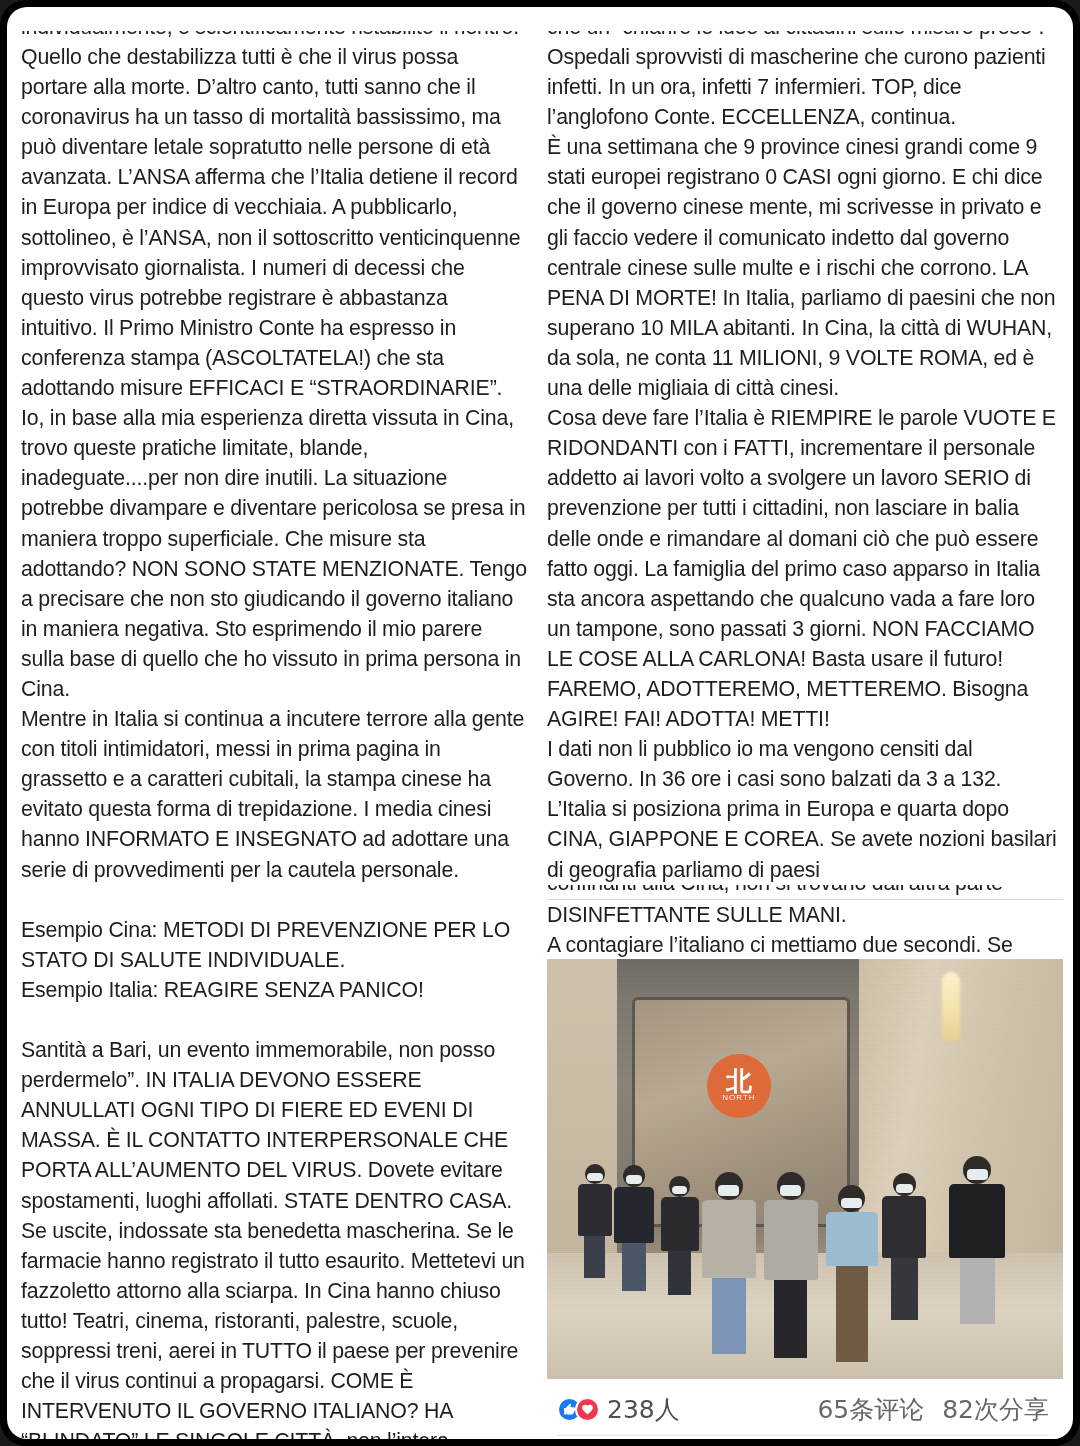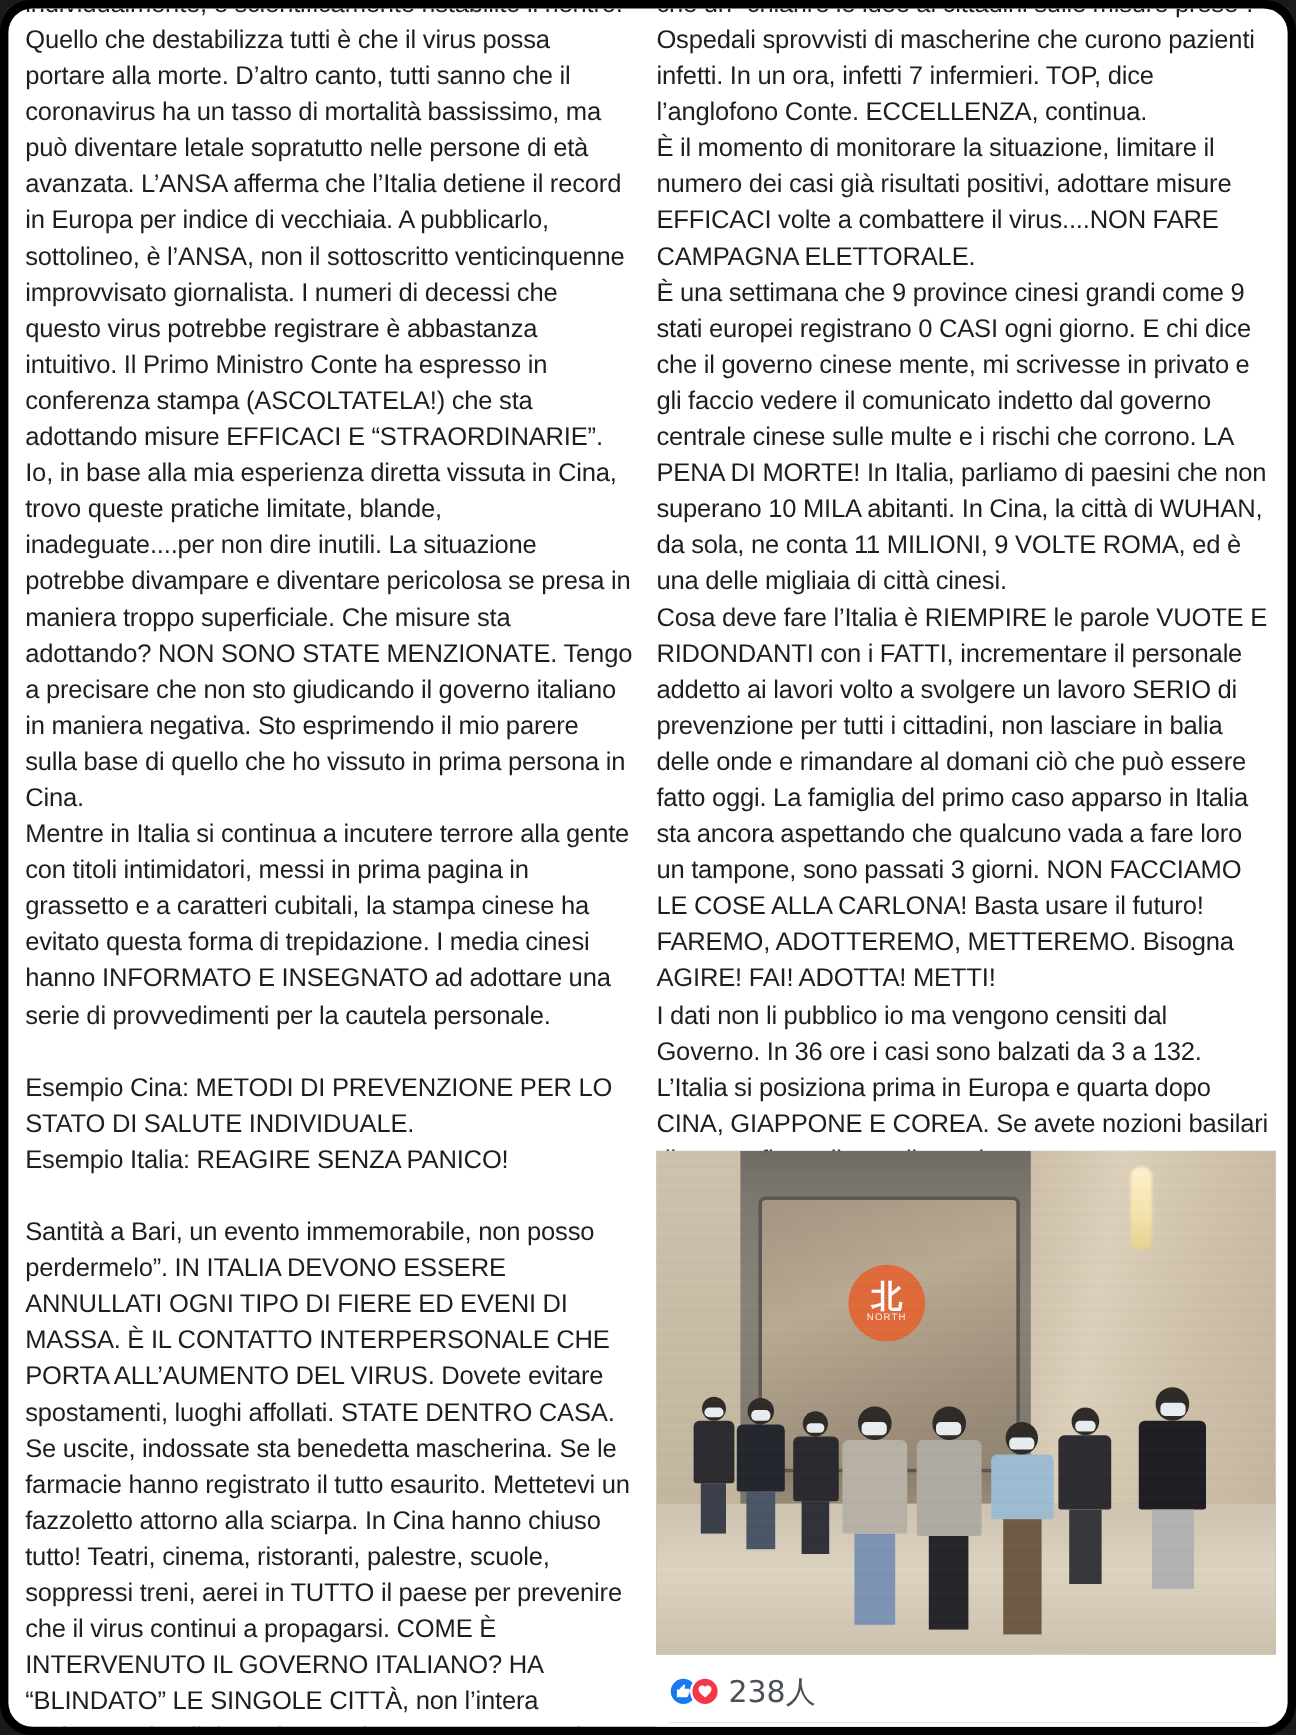--- a/index.html
+++ b/index.html
@@ -20,20 +20,21 @@
   .sheet{
     position:relative;width:100%;height:100%;
     background:#ffffff;border-radius:20px;overflow:hidden;
   }
   .cols{
     position:absolute;inset:0;display:flex;
   }
   .col{
     box-sizing:border-box;
     position:relative;
+    margin-top:24px;
   }
   .col-left{width:532px;padding:0 12px 0 14px;}
   .col-right{width:534px;padding:0 10px 0 8px;}
   .post-text{
     font-size:21.3px;
     line-height:30.1px;
     color:#1c1e21;
     letter-spacing:-0.15px;
     word-spacing:-0.2px;
     white-space:pre-wrap;
@@ -173,21 +174,20 @@
 
       </div>
 
       <div class="col col-right">
 
         <div class="sliver">
           <div class="post-text">che un “chiarire le idee ai cittadini sulle misure prese”.</div>
         </div>
 
         <div class="post-text">Ospedali sprovvisti di mascherine che curono pazienti infetti. In un ora, infetti 7 infermieri. TOP, dice l’anglofono Conte. ECCELLENZA, continua.</div>
-        <div class="post-text">È il momento di monitorare la situazione, limitare il numero dei casi già risultati positivi, adottare misure EFFICACI volte a combattere il virus....NON FARE CAMPAGNA ELETTORALE.</div>
         <div class="post-text">È una settimana che 9 province cinesi grandi come 9 stati europei registrano 0 CASI ogni giorno. E chi dice che il governo cinese mente, mi scrivesse in privato e gli faccio vedere il comunicato indetto dal governo centrale cinese sulle multe e i rischi che corrono. LA PENA DI MORTE! In Italia, parliamo di paesini che non superano 10 MILA abitanti. In Cina, la città di WUHAN, da sola, ne conta 11 MILIONI, 9 VOLTE ROMA, ed è una delle migliaia di città cinesi.</div>
         <div class="post-text">Cosa deve fare l’Italia è RIEMPIRE le parole VUOTE E RIDONDANTI con i FATTI, incrementare il personale addetto ai lavori volto a svolgere un lavoro SERIO di prevenzione per tutti i cittadini, non lasciare in balia delle onde e rimandare al domani ciò che può essere fatto oggi. La famiglia del primo caso apparso in Italia sta ancora aspettando che qualcuno vada a fare loro un tampone, sono passati 3 giorni. NON FACCIAMO LE COSE ALLA CARLONA! Basta usare il futuro! FAREMO, ADOTTEREMO, METTEREMO. Bisogna AGIRE! FAI! ADOTTA! METTI!</div>
         <div class="post-text">I dati non li pubblico io ma vengono censiti dal Governo. In 36 ore i casi sono balzati da 3 a 132. L’Italia si posiziona prima in Europa e quarta dopo CINA, GIAPPONE E COREA. Se avete nozioni basilari di geografia parliamo di paesi</div>
 
         <div class="splice-cut">
           <div class="post-text">confinanti alla Cina, non si trovano dall’altra parte</div>
         </div>
         <div class="splice-line"></div>
 
         <div class="post-text">DISINFETTANTE SULLE MANI.</div>
@@ -290,20 +290,24 @@
                   </svg>
                 </span>
                 <span class="rx-love">
                   <svg width="13" height="13" viewBox="0 0 24 24" fill="#fff" aria-hidden="true">
                     <path d="M12 21.35l-1.45-1.32C5.4 15.36 2 12.28 2 8.5 2 5.42 4.42 3 7.5 3c1.74 0 3.41.81 4.5 2.09C13.09 3.81 14.76 3 16.5 3 19.58 3 22 5.42 22 8.5c0 3.78-3.4 6.86-8.55 11.54L12 21.35z"></path>
                   </svg>
                 </span>
               </div>
               <span class="rx-count">238人</span>
             </div>
+            <div class="engage-right">
+              <span>65条评论</span>
+              <span>82次分享</span>
+            </div>
             <div class="engage-div"></div>
           </div>
 
         </div>
       </div>
     </div>
   </div>
 </div>
 
 </body></html>

